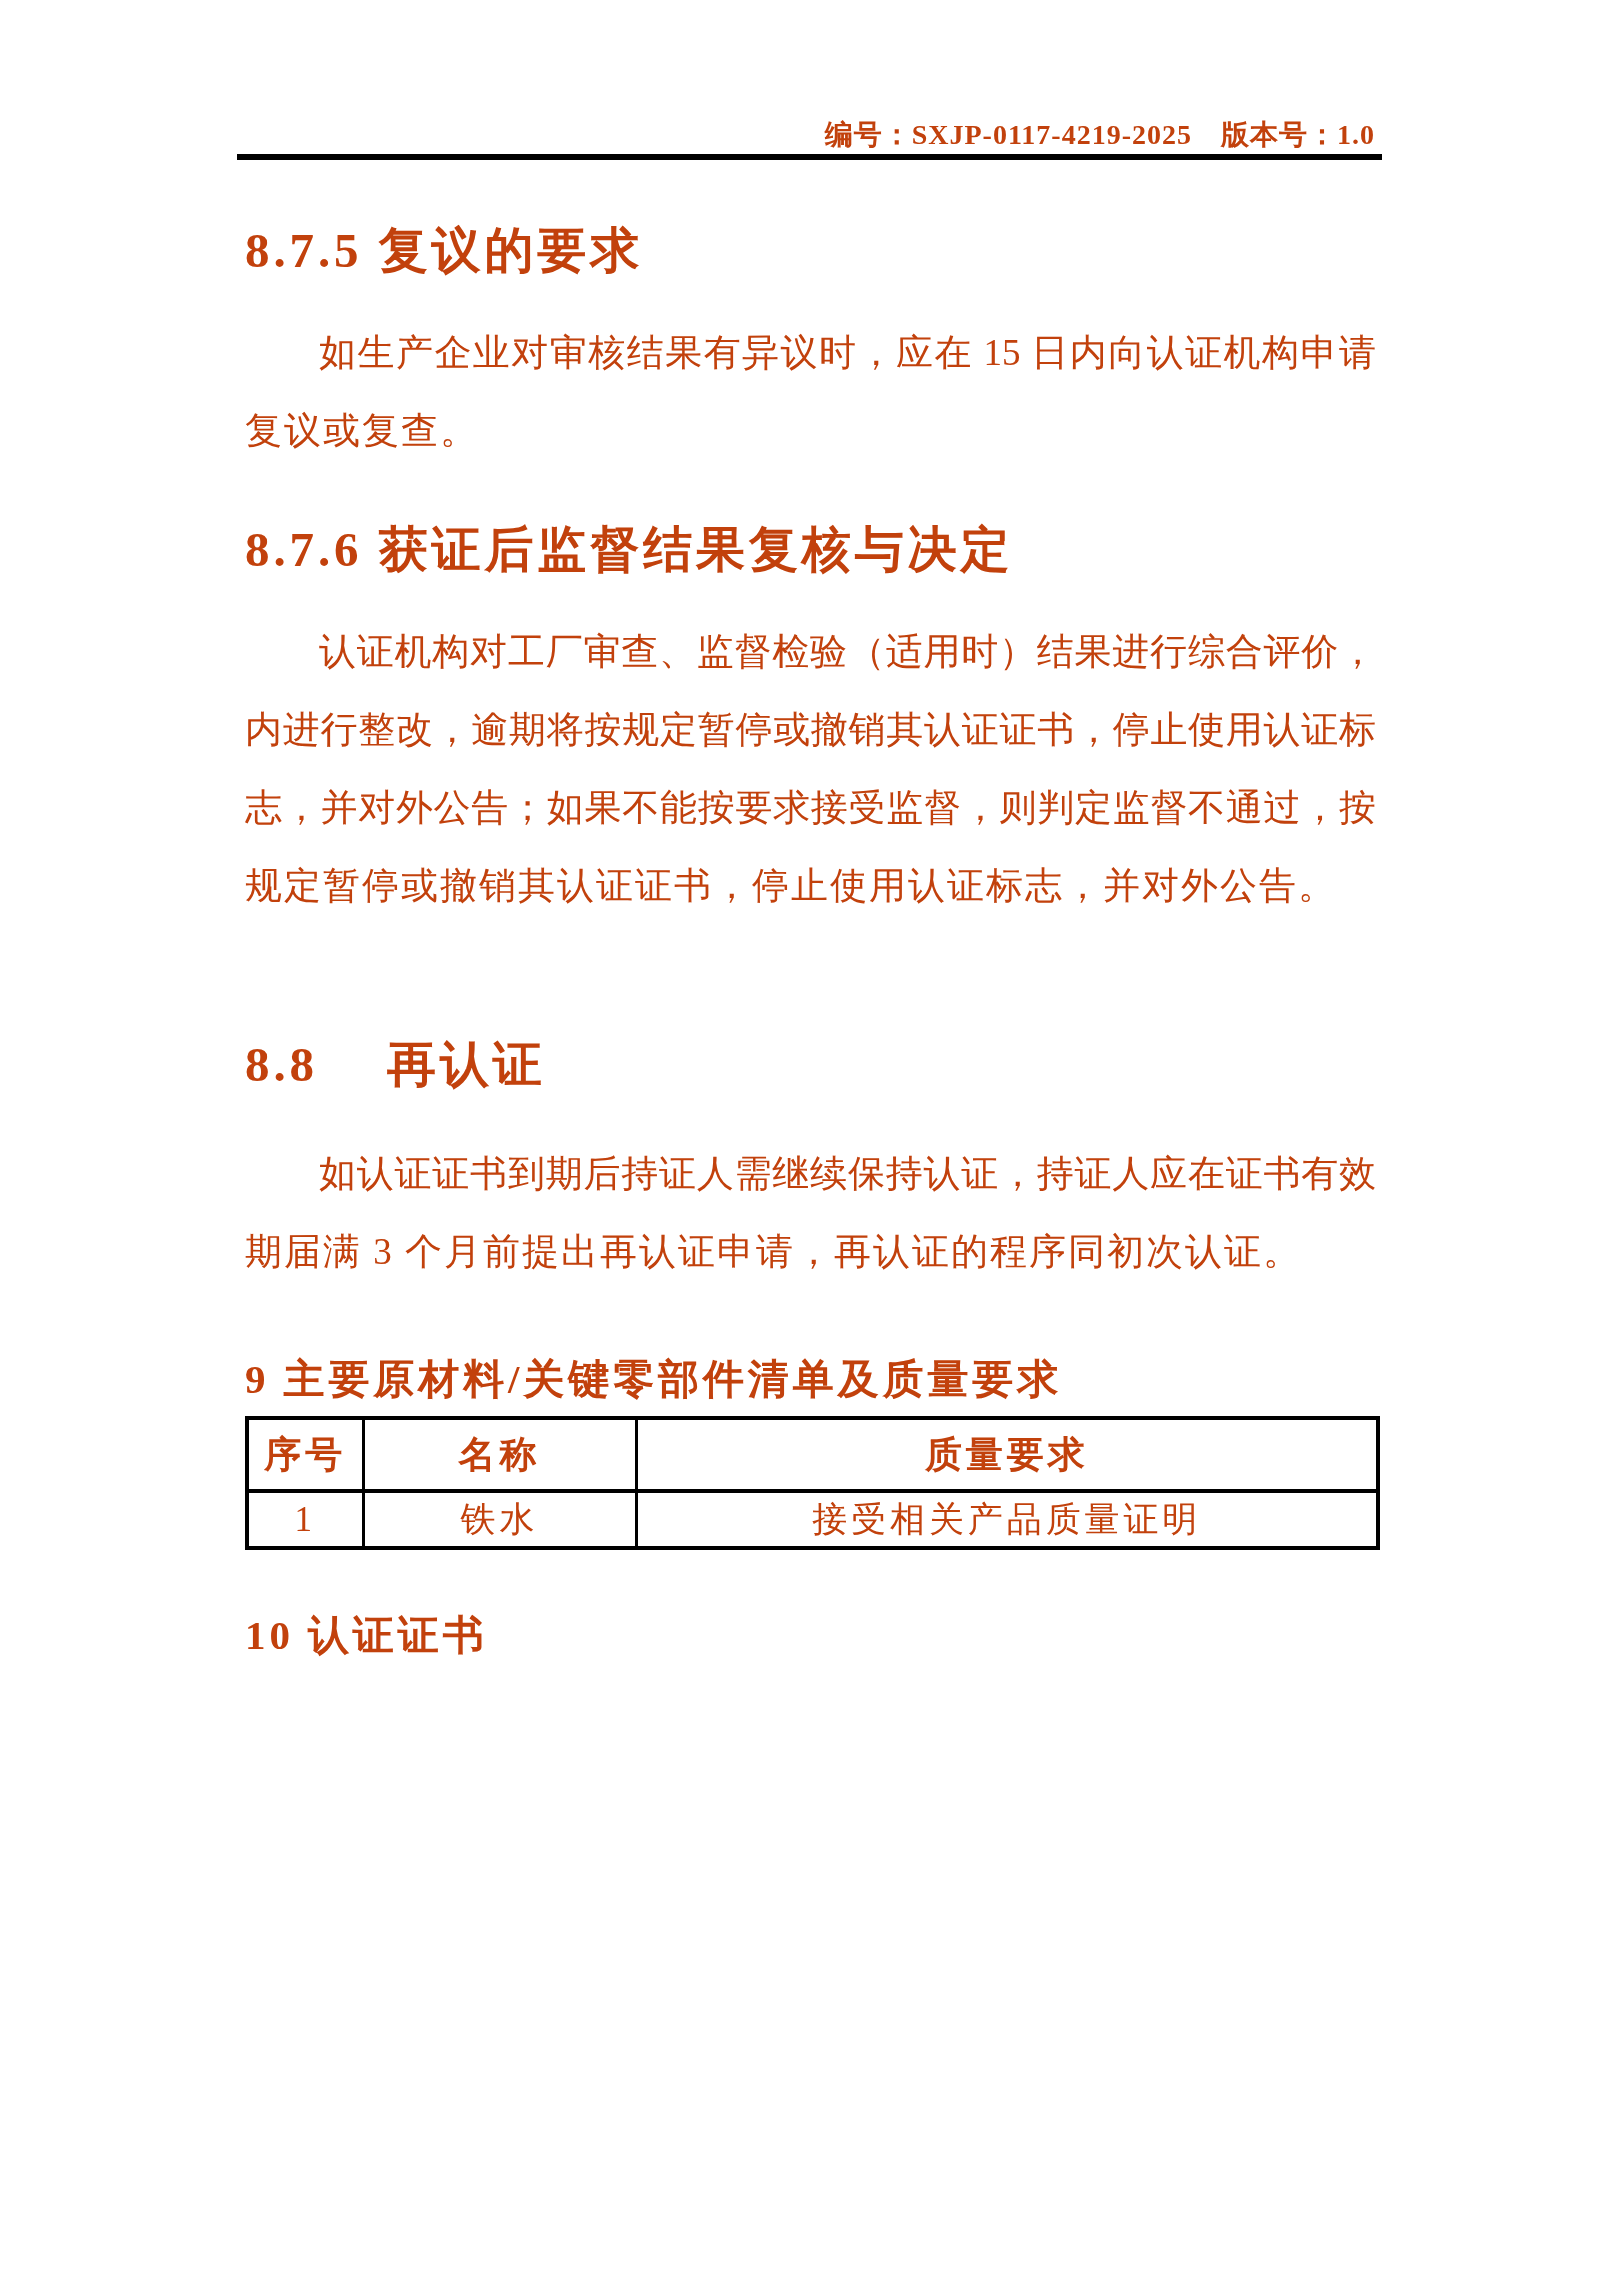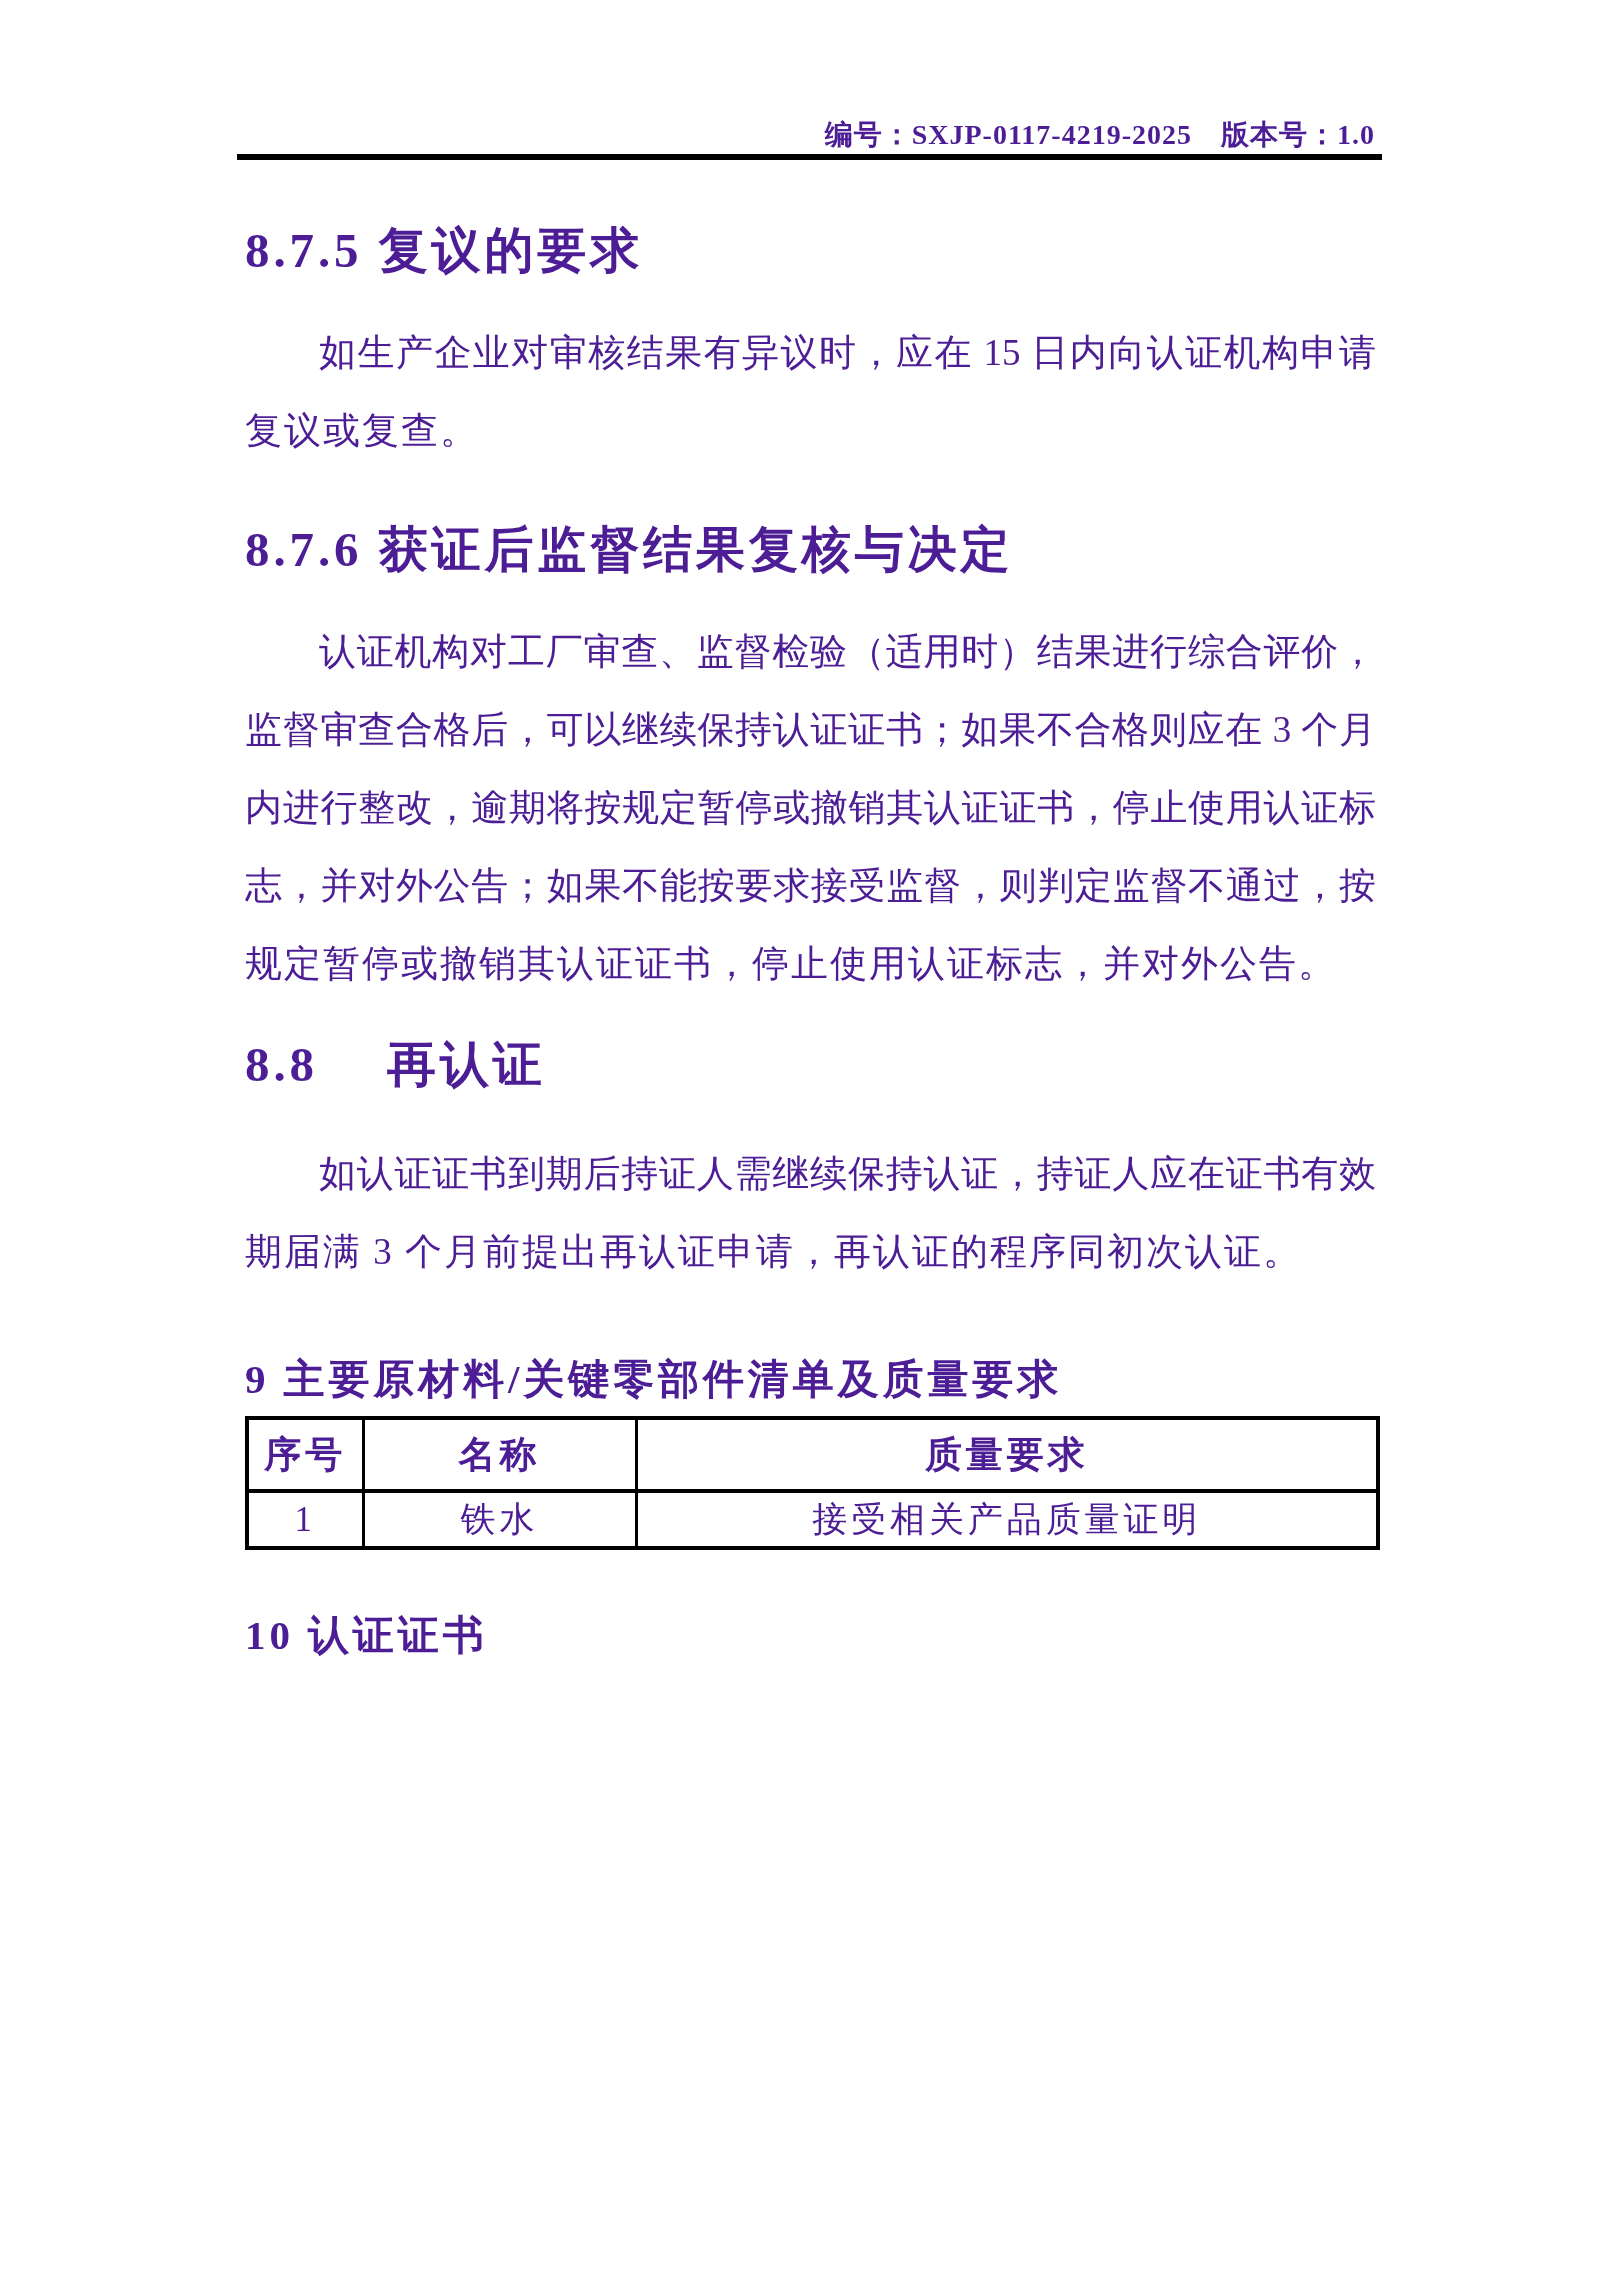--- a/index.html
+++ b/index.html
@@ -1,21 +1,21 @@
 <!DOCTYPE html>
 <html><head>
 <meta charset="utf-8">
 <style>
   html, body { margin: 0; padding: 0; background: #ffffff; }
   .page {
     position: relative;
     width: 1621px;
     height: 1660px;
     background: #ffffff;
-    color: #4c1d95;
+    color: #c2410c;
     font-family: "Liberation Serif", "DejaVu Serif", serif;
     overflow: hidden;
   }
   .doc-header {
     position: absolute;
     top: 116px;
     right: 246px;
     font-size: 28px;
     font-weight: bold;
     letter-spacing: 1px;
@@ -112,21 +112,20 @@
 
   <div class="heading h875">8.7.5 复议的要求</div>
   <div class="para p875">
       <div class="line first stretch">如生产企业对审核结果有异议时，应在 15 日内向认证机构申请</div>
       <div class="line">复议或复查。</div>
     </div>
 
   <div class="heading h876">8.7.6 获证后监督结果复核与决定</div>
   <div class="para p876">
       <div class="line first stretch">认证机构对工厂审查、监督检验（适用时）结果进行综合评价，</div>
-      <div class="line stretch">监督审查合格后，可以继续保持认证证书；如果不合格则应在 3 个月</div>
       <div class="line stretch">内进行整改，逾期将按规定暂停或撤销其认证证书，停止使用认证标</div>
       <div class="line stretch">志，并对外公告；如果不能按要求接受监督，则判定监督不通过，按</div>
       <div class="line">规定暂停或撤销其认证证书，停止使用认证标志，并对外公告。</div>
     </div>
 
   <div class="heading h88">8.8　 再认证</div>
   <div class="para p88">
       <div class="line first stretch">如认证证书到期后持证人需继续保持认证，持证人应在证书有效</div>
       <div class="line">期届满 3 个月前提出再认证申请，再认证的程序同初次认证。</div>
     </div>

